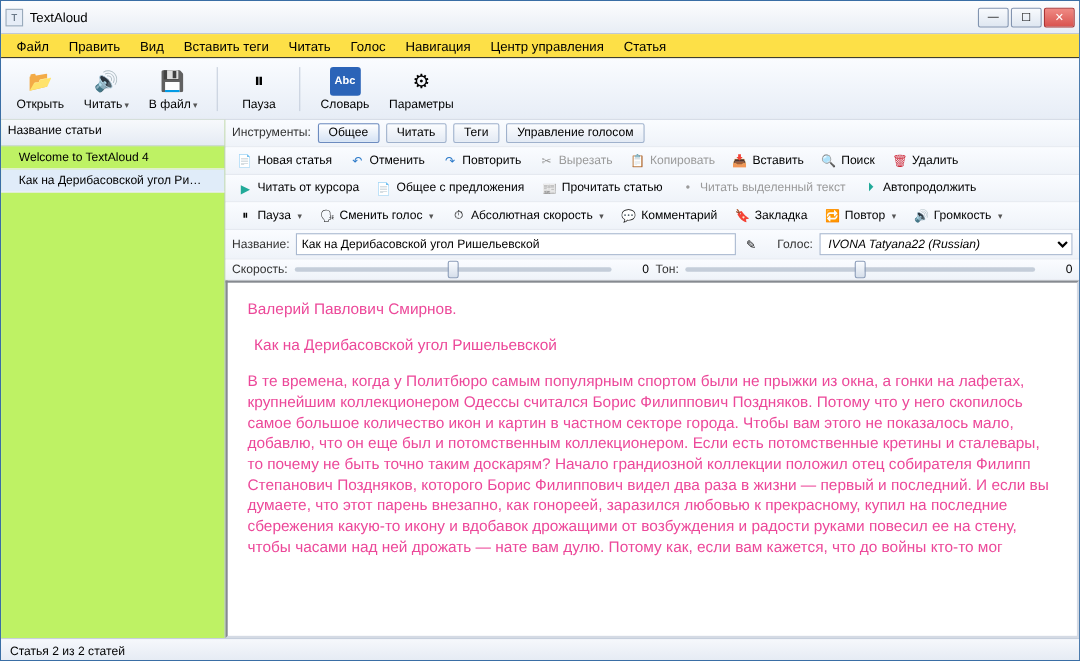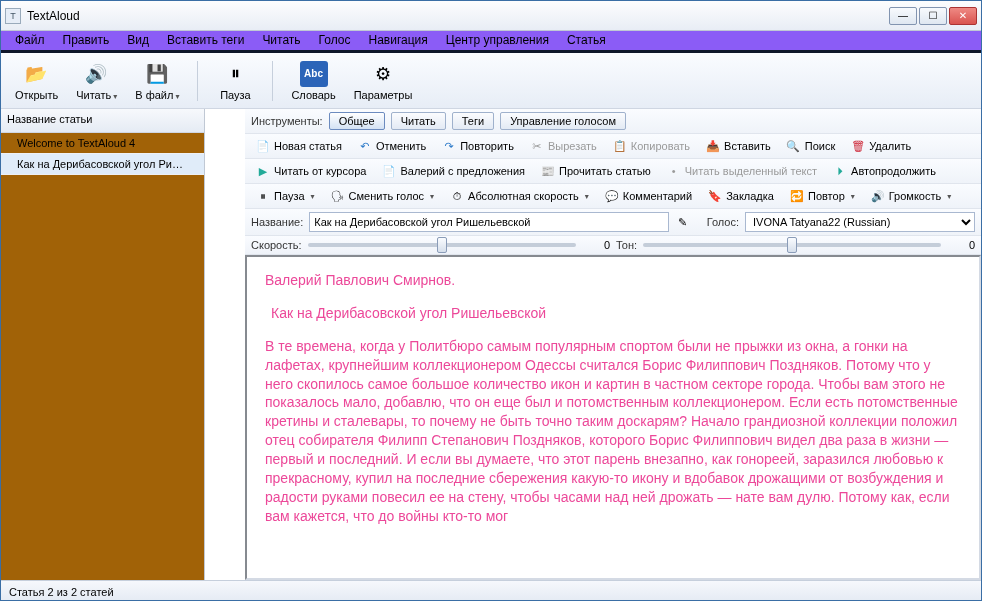--- a/index.html
+++ b/index.html
@@ -3,48 +3,48 @@
 <meta charset="utf-8">
 <style>
 * { box-sizing: border-box; margin: 0; padding: 0; }
 body { font-family: "Segoe UI", Tahoma, Arial, sans-serif; font-size: 12px; background: #fff; width: 982px; height: 601px; overflow: hidden; border: 1px solid #3a6ea5; }
 .titlebar { height: 30px; background: linear-gradient(to bottom, #fdfdfe, #e8edf5); border-bottom: 1px solid #c0c8d4; display: flex; align-items: center; padding: 0 4px; }
 .titlebar-icon { width: 16px; height: 16px; margin-right: 6px; display: inline-flex; align-items: center; justify-content: center; background: #e6edf7; border: 1px solid #9ab; font-size: 9px; color: #456; }
 .titlebar-title { flex: 1; font-size: 12px; }
 .win-buttons { display: flex; gap: 2px; }
 .win-btn { width: 28px; height: 18px; border: 1px solid #8294b0; border-radius: 2px; background: linear-gradient(#f8fafd,#dfe7f1); display: flex; align-items: center; justify-content: center; font-size: 10px; cursor: pointer; }
 .win-btn.close { background: linear-gradient(#ef8a84,#d9534f); color: #fff; border-color: #a33; }
-.menubar { height: 22px; background: #8b5cf6; border-bottom: 3px solid #0f172a; display: flex; align-items: flex-start; padding: 0 6px; gap: 2px; }
+.menubar { height: 22px; background: #fde047; border-bottom: 1px solid #0f172a; display: flex; align-items: center; padding: 0 6px; gap: 2px; }
 .menubar span { padding: 2px 8px; cursor: pointer; }
 .toolbar-main { height: 56px; background: linear-gradient(#fafcff,#e7edf6); border-bottom: 1px solid #cfd6e2; display: flex; align-items: center; padding: 0 8px; gap: 6px; }
 .tool-btn { display: flex; flex-direction: column; align-items: center; padding: 2px 6px; cursor: pointer; min-width: 50px; }
 .tool-icon { width: 26px; height: 26px; display: flex; align-items: center; justify-content: center; font-size: 18px; margin-bottom: 2px; }
 .tool-label { font-size: 11px; }
 .dd-arrow { font-size: 8px; color: #555; margin-left: 2px; }
 .vsep { width: 1px; height: 40px; background: #c6cfdc; margin: 0 6px; }
 .body-area { display: flex; height: calc(601px - 30px - 22px - 56px - 22px); }
-.sidebar { width: 204px; border-right: 1px solid #c0c8d4; background: #a16207; display: flex; flex-direction: column; }
+.sidebar { width: 204px; border-right: 1px solid #c0c8d4; background: #bef264; display: flex; flex-direction: column; }
 .sidebar-header { height: 24px; background: linear-gradient(#f7f9fc,#e5ebf4); border-bottom: 1px solid #cfd6e2; padding: 4px 6px; font-size: 11px; }
 .sidebar-item { padding: 4px 16px; font-size: 11px; cursor: pointer; white-space: nowrap; overflow: hidden; text-overflow: ellipsis; border-bottom: 1px solid #eef0f4; }
 .sidebar-item.sel { background: #e0ecf9; }
-.main-pane { flex: 1; display: flex; flex-direction: column; padding-left: 40px; }
+.main-pane { flex: 1; display: flex; flex-direction: column; }
 .row { display: flex; align-items: center; padding: 3px 6px; border-bottom: 1px solid #e0e5ed; background: linear-gradient(#fafcff,#eff3f9); gap: 6px; font-size: 11px; flex-wrap: nowrap; }
 .row.wrap { flex-wrap: wrap; }
 .row .lbl { color: #333; }
 .tab-btn { border: 1px solid #9fb1cc; background: linear-gradient(#fbfcfe,#e3eaf4); padding: 2px 9px; border-radius: 2px; cursor: pointer; font-size: 11px; }
 .tab-btn.active { background: linear-gradient(#fff,#d4e2f4); border-color: #6c8bbf; }
 .tbtn { display: inline-flex; align-items: center; gap: 4px; padding: 2px 5px; cursor: pointer; font-size: 11px; white-space: nowrap; }
 .tbtn.disabled { color: #9a9a9a; }
 .ico { width: 14px; height: 14px; display: inline-flex; align-items: center; justify-content: center; font-size: 11px; }
 .title-row input[type=text] { flex: 1; height: 20px; border: 1px solid #a9b8d0; padding: 0 4px; font-size: 11px; }
 .slider-row { display: flex; align-items: center; gap: 6px; }
 .slider { -webkit-appearance: none; height: 4px; background: #c4cdd9; border-radius: 2px; flex: 1; }
 .slider::-webkit-slider-thumb { -webkit-appearance: none; width: 10px; height: 16px; background: linear-gradient(#fafcff,#d6dfeb); border: 1px solid #8a9cb8; border-radius: 2px; cursor: pointer; }
 .num { width: 28px; text-align: right; font-size: 11px; }
-.voice-select { height: 20px; border: 1px solid #a9b8d0; font-size: 11px; width: 230px; background: #fff; padding: 0 3px; }
+.voice-select { height: 20px; border: 1px solid #a9b8d0; font-size: 11px; width: 230px; background: #fff; padding: 0 3px; font-style: italic; }
 .text-area { flex: 1; overflow: auto; border: 2px inset #d4dae4; padding: 14px 18px; font-family: Arial, sans-serif; font-size: 14px; line-height: 1.35; color: #ec4899; }
 .text-area p { margin-bottom: 14px; }
 .statusbar { height: 22px; background: linear-gradient(#f6f8fc,#e4eaf3); border-top: 1px solid #c6cfdc; padding: 2px 8px; font-size: 11px; display: flex; align-items: center; text-align: right; }
 .pen { width: 16px; height: 16px; display: inline-flex; align-items: center; justify-content: center; }
 </style>
 </head>
 <body>
 
 <div class="titlebar">
   <span class="titlebar-icon">T</span>
@@ -149,21 +149,21 @@
         </span>
     </div>
 
     <div class="row wrap">
       <span class="tbtn">
           <span class="ico" style="color:#2a9">▶</span>
           <span>Читать от курсора</span>
         </span>
       <span class="tbtn">
           <span class="ico">📄</span>
-          <span>Валерий с предложения</span>
+          <span>Общее с предложения</span>
         </span>
       <span class="tbtn">
           <span class="ico">📰</span>
           <span>Прочитать статью</span>
         </span>
       <span class="tbtn disabled">
           <span class="ico">•</span>
           <span>Читать выделенный текст</span>
         </span>
       <span class="tbtn">

